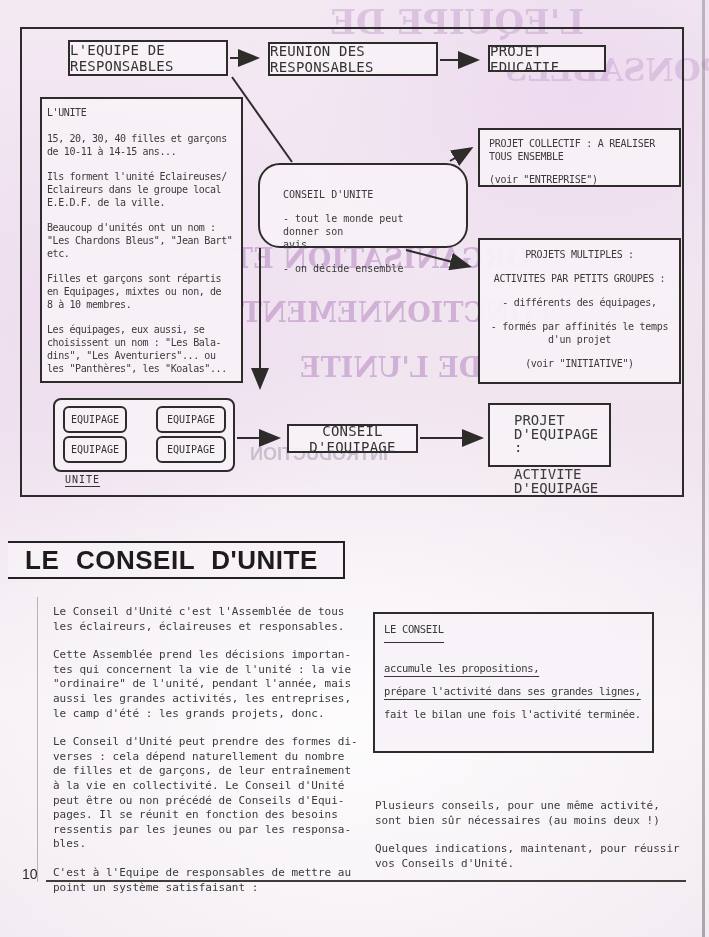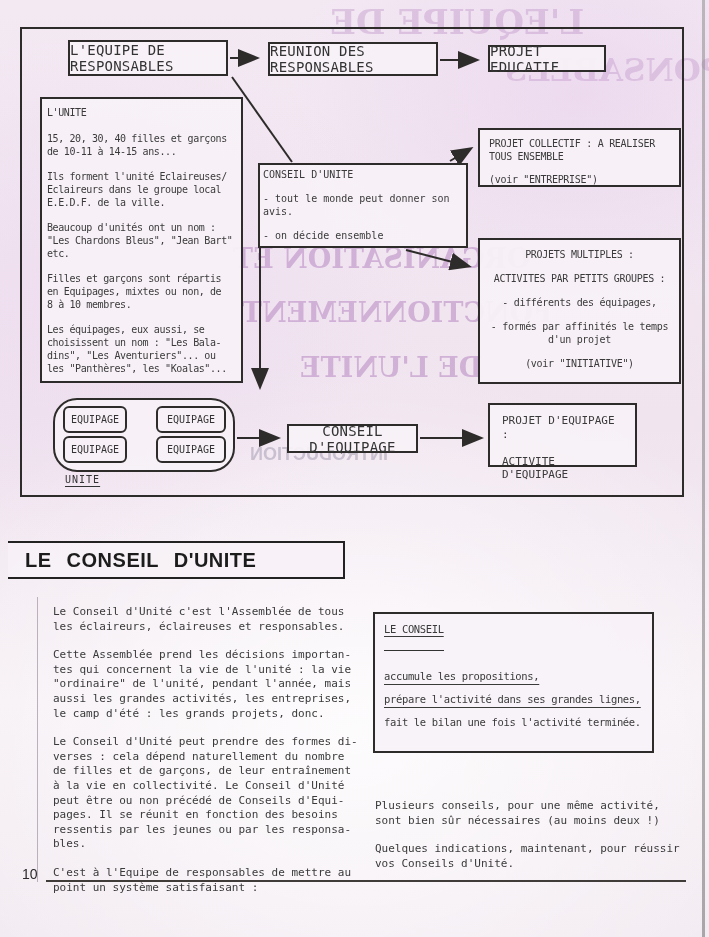--- a/index.html
+++ b/index.html
@@ -26,55 +26,55 @@
   .bx{position:absolute;border:2px solid #2e2c2a;background:rgba(247,242,247,.93);
     z-index:4;box-sizing:border-box;}
   .ctr{display:flex;align-items:center;justify-content:center;font-size:14px;letter-spacing:.2px;color:#333;}
   #b-equipe{left:68px;top:40px;width:160px;height:36px;}
   #b-reunion{left:268px;top:42px;width:170px;height:34px;}
   #b-educatif{left:488px;top:45px;width:118px;height:27px;}
   #b-lunite{left:40px;top:97px;width:203px;height:286px;padding:7px 5px;
     font-size:10px;line-height:13px;letter-spacing:-.4px;}
   #b-lunite p{margin:0 0 12px;white-space:pre-line;}
   #b-lunite .bx-title{margin-bottom:13px;}
-  #b-conseil-unite{left:258px;top:163px;width:210px;height:85px;padding:3px;
-    font-size:10px;line-height:13px;}
+  #b-conseil-unite{left:258px;top:163px;width:210px;height:85px;padding:23px;
+    font-size:10px;line-height:13px;border-radius:22px;}
   #b-conseil-unite p{margin:11px 0 0;white-space:pre-line;}
   #b-collectif{left:478px;top:128px;width:203px;height:59px;padding:7px 9px;
     font-size:10px;line-height:13px;letter-spacing:-.3px;}
   #b-collectif p{margin:0 0 10px;white-space:pre-line;}
   #b-multiples{left:478px;top:238px;width:203px;height:146px;padding:8px 9px;
     font-size:10px;line-height:13px;letter-spacing:-.3px;}
   #b-multiples p{margin:0 0 11px;white-space:pre-line;text-align:center;}
   #equipage-container{position:absolute;left:53px;top:398px;width:182px;height:74px;
-    border:2.5px solid #2e2c2a;border-radius:24px;background:rgba(247,242,247,.93);
+    border:2.5px solid #2e2c2a;border-radius:8px;background:rgba(247,242,247,.93);
     z-index:4;box-sizing:border-box;}
   .eq{position:absolute;border:2px solid #2e2c2a;border-radius:6px;font-size:10px;
     display:flex;align-items:center;justify-content:center;color:#333;}
   #eq1{left:8px;top:6px;width:60px;height:23px;}
   #eq2{left:101px;top:6px;width:66px;height:23px;}
   #eq3{left:8px;top:36px;width:60px;height:23px;}
   #eq4{left:101px;top:36px;width:66px;height:23px;}
   #unite-label{position:absolute;left:65px;top:474px;font-size:10px;letter-spacing:1px;
     text-decoration:underline;text-underline-offset:3px;z-index:4;color:#333;}
   #b-conseil-equipage{left:287px;top:424px;width:131px;height:29px;text-align:center;}
-  #b-projet-equipage{left:488px;top:403px;width:149px;height:64px;padding:9px 12px;
-    font-size:11px;line-height:13.5px;white-space:pre-line;}
+  #b-projet-equipage{left:488px;top:403px;width:123px;height:64px;padding:9px 24px;
+    font-size:14px;line-height:13.5px;white-space:pre-line;}
   #title-box{position:absolute;left:8px;top:541px;width:337px;height:38px;z-index:4;
     border:2px solid #222;border-left:none;background:rgba(247,242,247,.9);
     display:flex;align-items:center;padding-left:17px;box-sizing:border-box;}
-  #title-text{font-family:"Liberation Sans",sans-serif;font-weight:bold;font-size:20px;
+  #title-text{font-family:"Liberation Sans",sans-serif;font-weight:bold;font-size:26px;
     letter-spacing:.5px;word-spacing:9px;color:#1c1c1c;white-space:nowrap;}
   #left-col{position:absolute;left:53px;top:605px;width:314px;z-index:4;
     font-size:11px;line-height:14.6px;}
   #left-col p{margin:0 0 14px;white-space:pre-line;}
   #conseil-box{left:373px;top:612px;width:281px;height:141px;padding:9px;
     font-size:10.5px;letter-spacing:-.35px;line-height:13px;}
-  .cb-title{display:inline-block;text-decoration:underline;text-underline-offset:3px;
-    border-bottom:1.5px solid #333;padding-bottom:14px;margin-bottom:19px;}
+  .cb-title{display:inline-block;text-underline-offset:3px;
+    border-bottom:1.5px solid #333;padding-bottom:6px;margin-bottom:19px;}
   .cb-item{margin:0 0 10px;}
   .cb-underline{text-decoration:underline;text-underline-offset:4px;}
   #right-col{position:absolute;left:375px;top:799px;width:316px;z-index:4;
     font-size:11px;line-height:14.6px;}
   #right-col p{margin:0 0 14px;white-space:pre-line;}
   #page-number{position:absolute;left:22px;top:866px;z-index:4;
     font-family:"Liberation Sans",sans-serif;font-size:14px;color:#2a2a2a;}
   #bottom-rule{position:absolute;left:46px;top:880px;width:640px;height:2px;
     background:#403c3a;z-index:4;}
   #left-rule{position:absolute;left:37px;top:597px;width:1px;height:285px;

